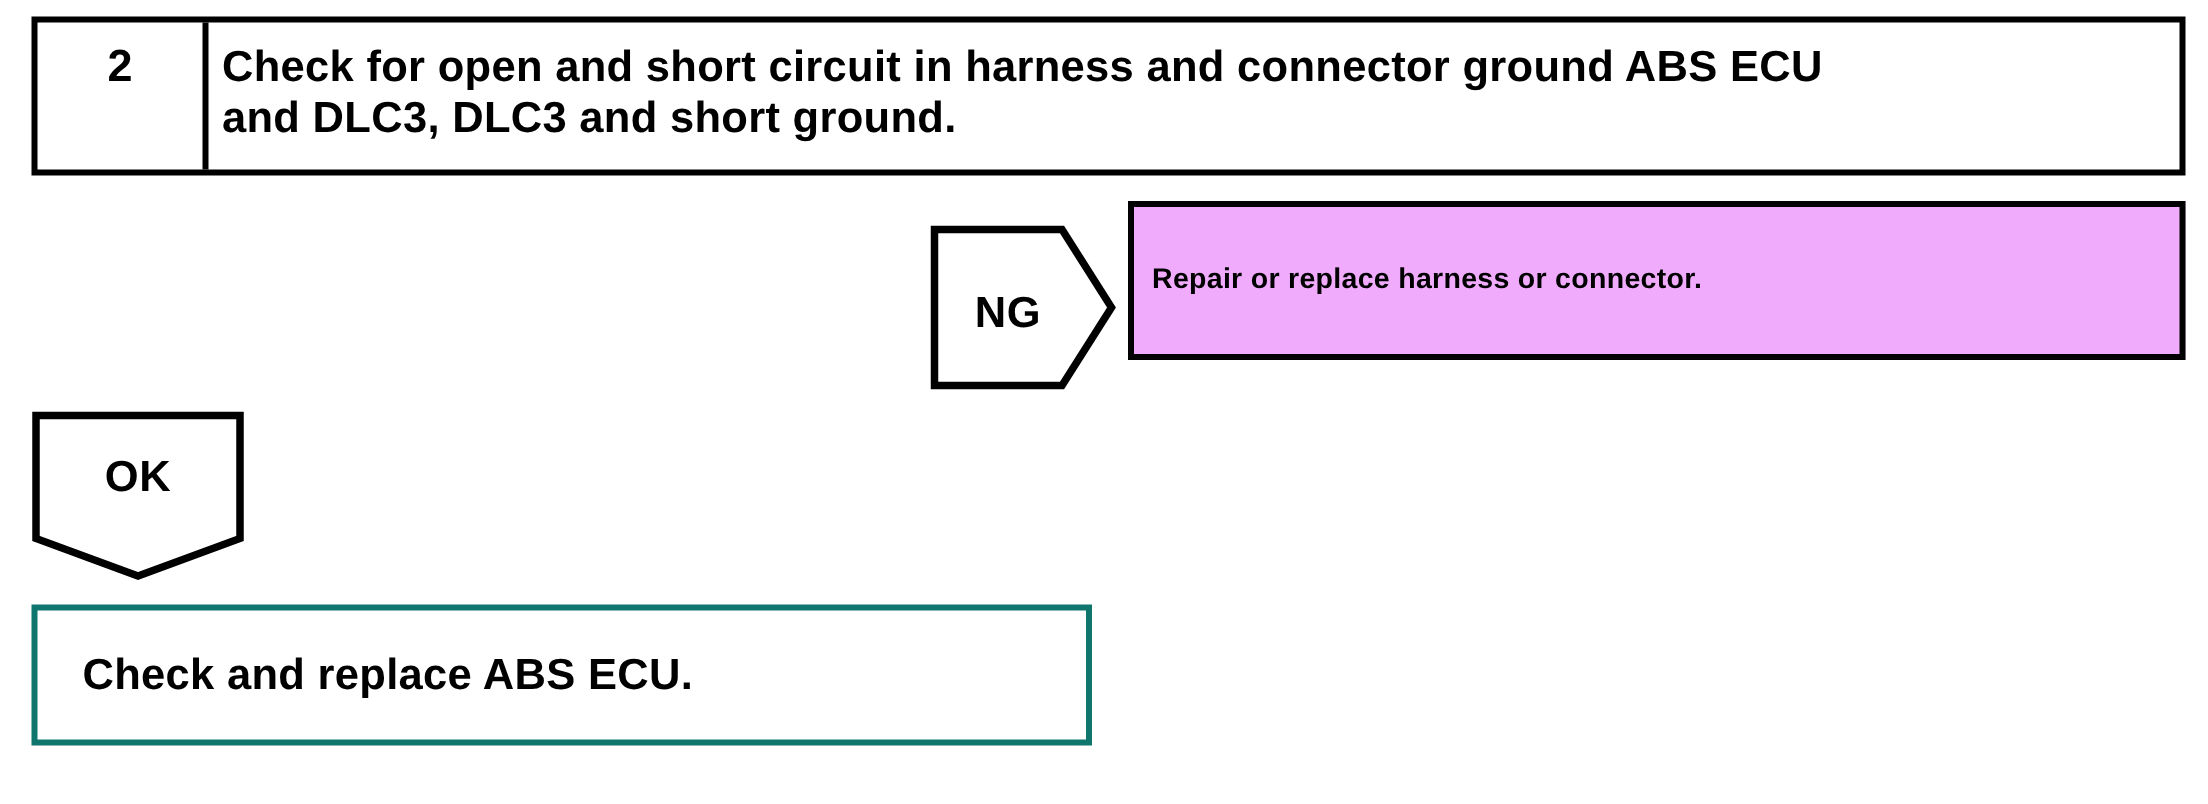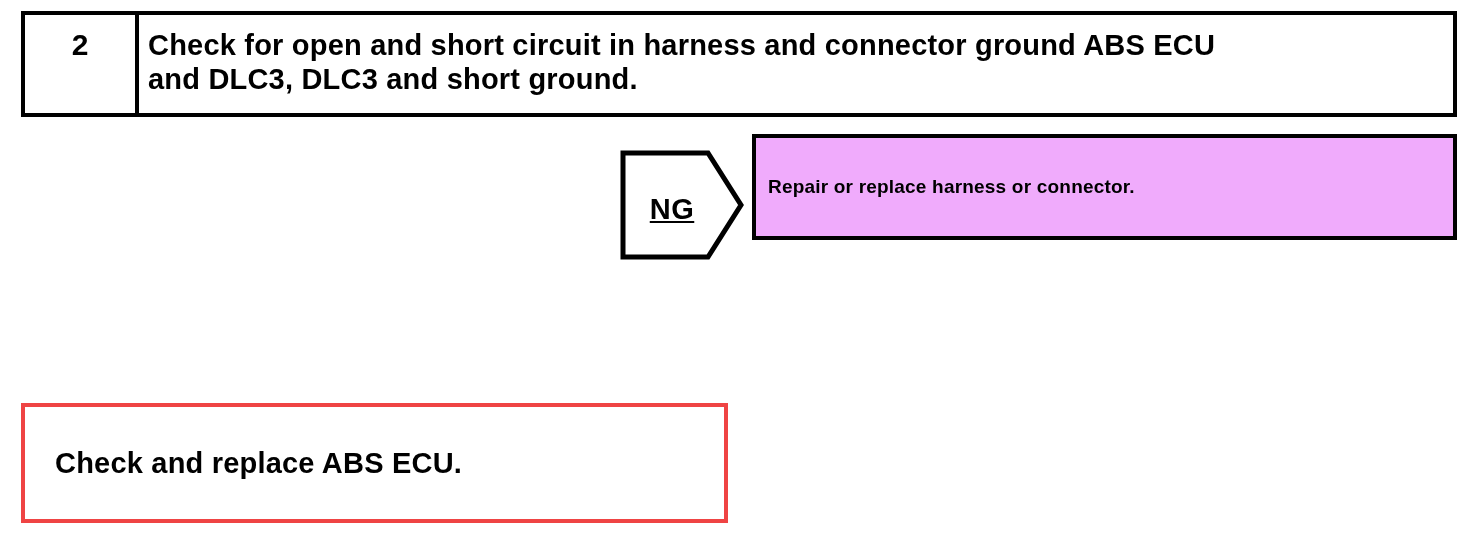--- a/index.html
+++ b/index.html
@@ -64,21 +64,20 @@
   .ng-arrow svg { position: absolute; left: 0; top: 0; }
   .ng-label-wrap {
     position: absolute;
     left: 0;
     top: 0;
     width: 104px;
     height: 118px;
     display: flex;
     align-items: center;
     justify-content: center;
-    text-decoration: underline;
   }
   .branch-label {
     font-size: 29px;
     letter-spacing: 0.5px;
   }
 
   
   .repair-box {
     position: absolute;
     left: 752px;
@@ -114,22 +113,22 @@
     align-items: center;
     justify-content: center;
   }
 
   
   .final-box {
     position: absolute;
     left: 21px;
     top: 403px;
     width: 707px;
-    height: 120px;
-    border: 4px solid #ef4444;
+    height: 94px;
+    border: 4px solid #0f766e;
     box-sizing: border-box;
     display: flex;
     align-items: center;
     padding-left: 30px;
     font-size: 29px;
     letter-spacing: 0.2px;
     background: #fff;
   }
 </style>
 </head>
@@ -153,18 +152,26 @@
     </svg>
     <div class="ng-label-wrap">
       <span class="branch-label">NG</span>
     </div>
   </div>
 
   <div class="repair-box">
     <span>Repair or replace harness or connector.</span>
   </div>
 
+  <div class="ok-arrow">
+    <svg width="142" height="113" viewBox="0 0 142 113">
+      <polygon points="3,3 139,3 139,85 71,110 3,85" fill="#ffffff" stroke="#000000" stroke-width="5" stroke-linejoin="miter"></polygon>
+    </svg>
+    <div class="ok-label-wrap">
+      <span class="branch-label">OK</span>
+    </div>
+  </div>
 
   <div class="final-box">
     <span>Check and replace ABS ECU.</span>
   </div>
 
 </div>
 
 </body></html>

